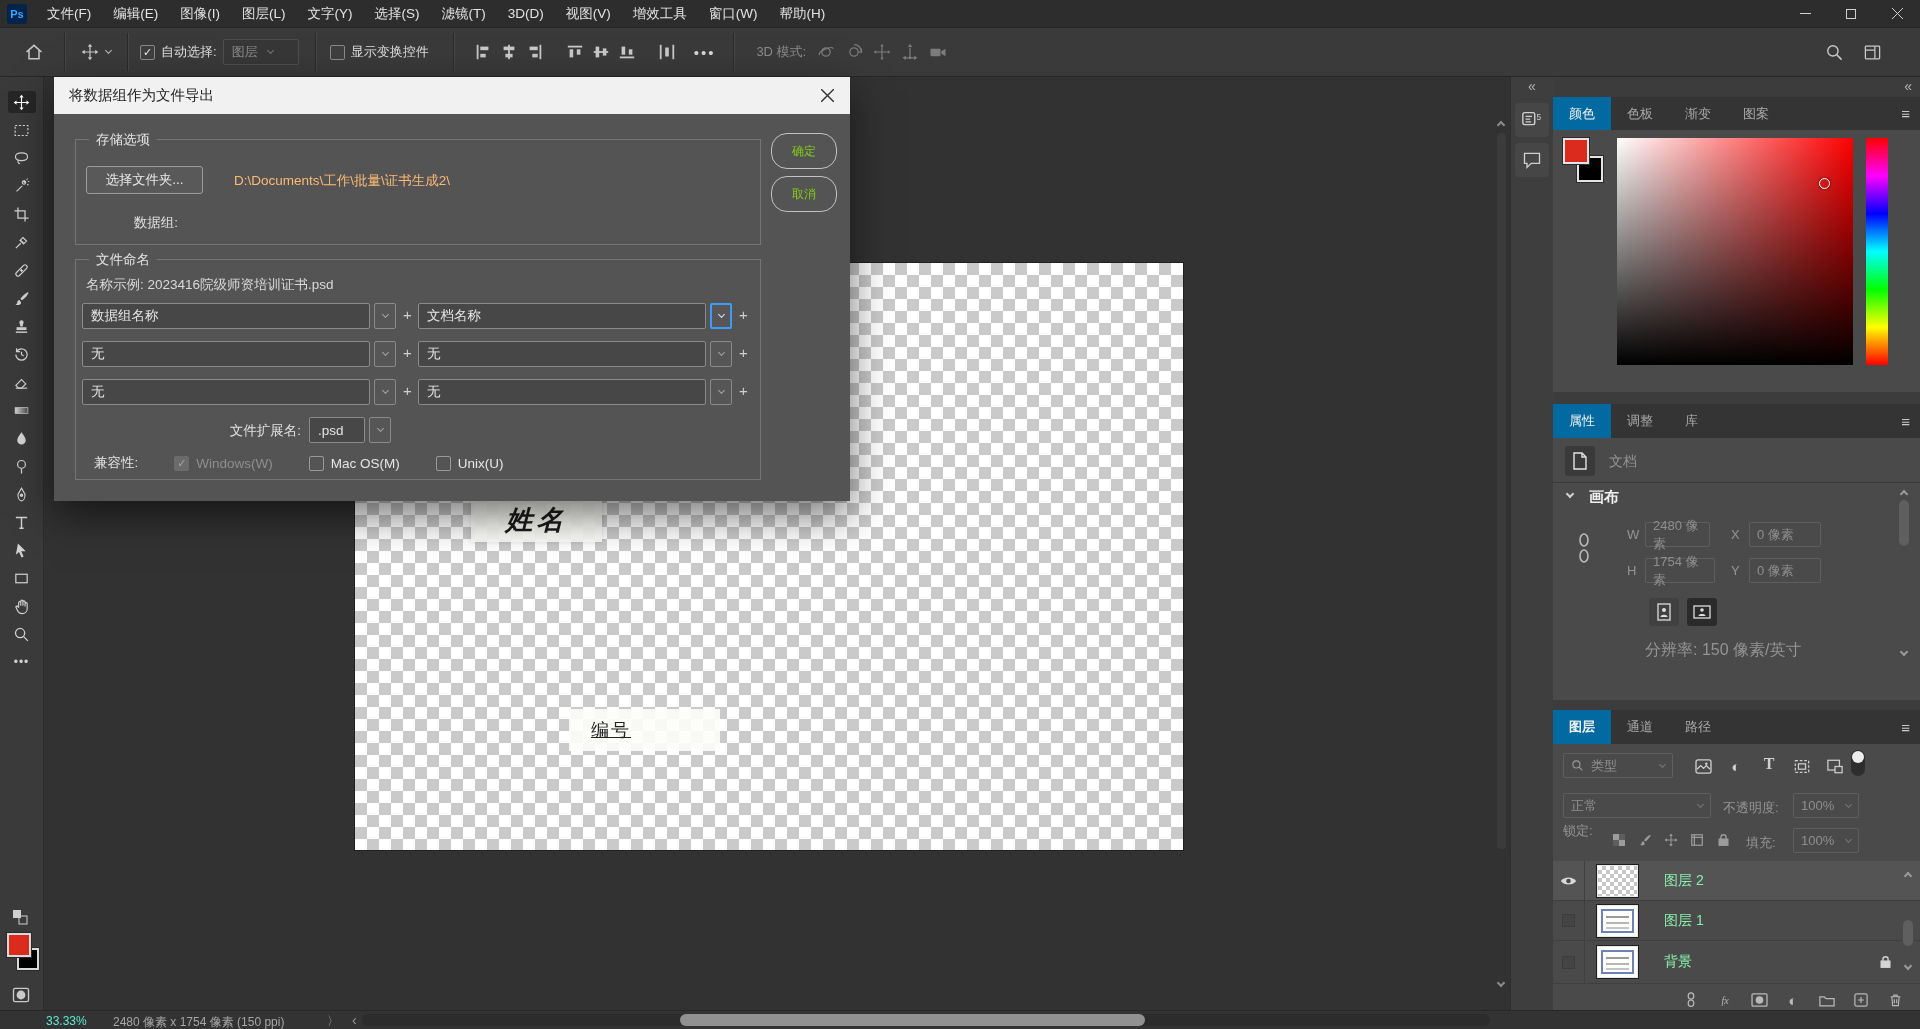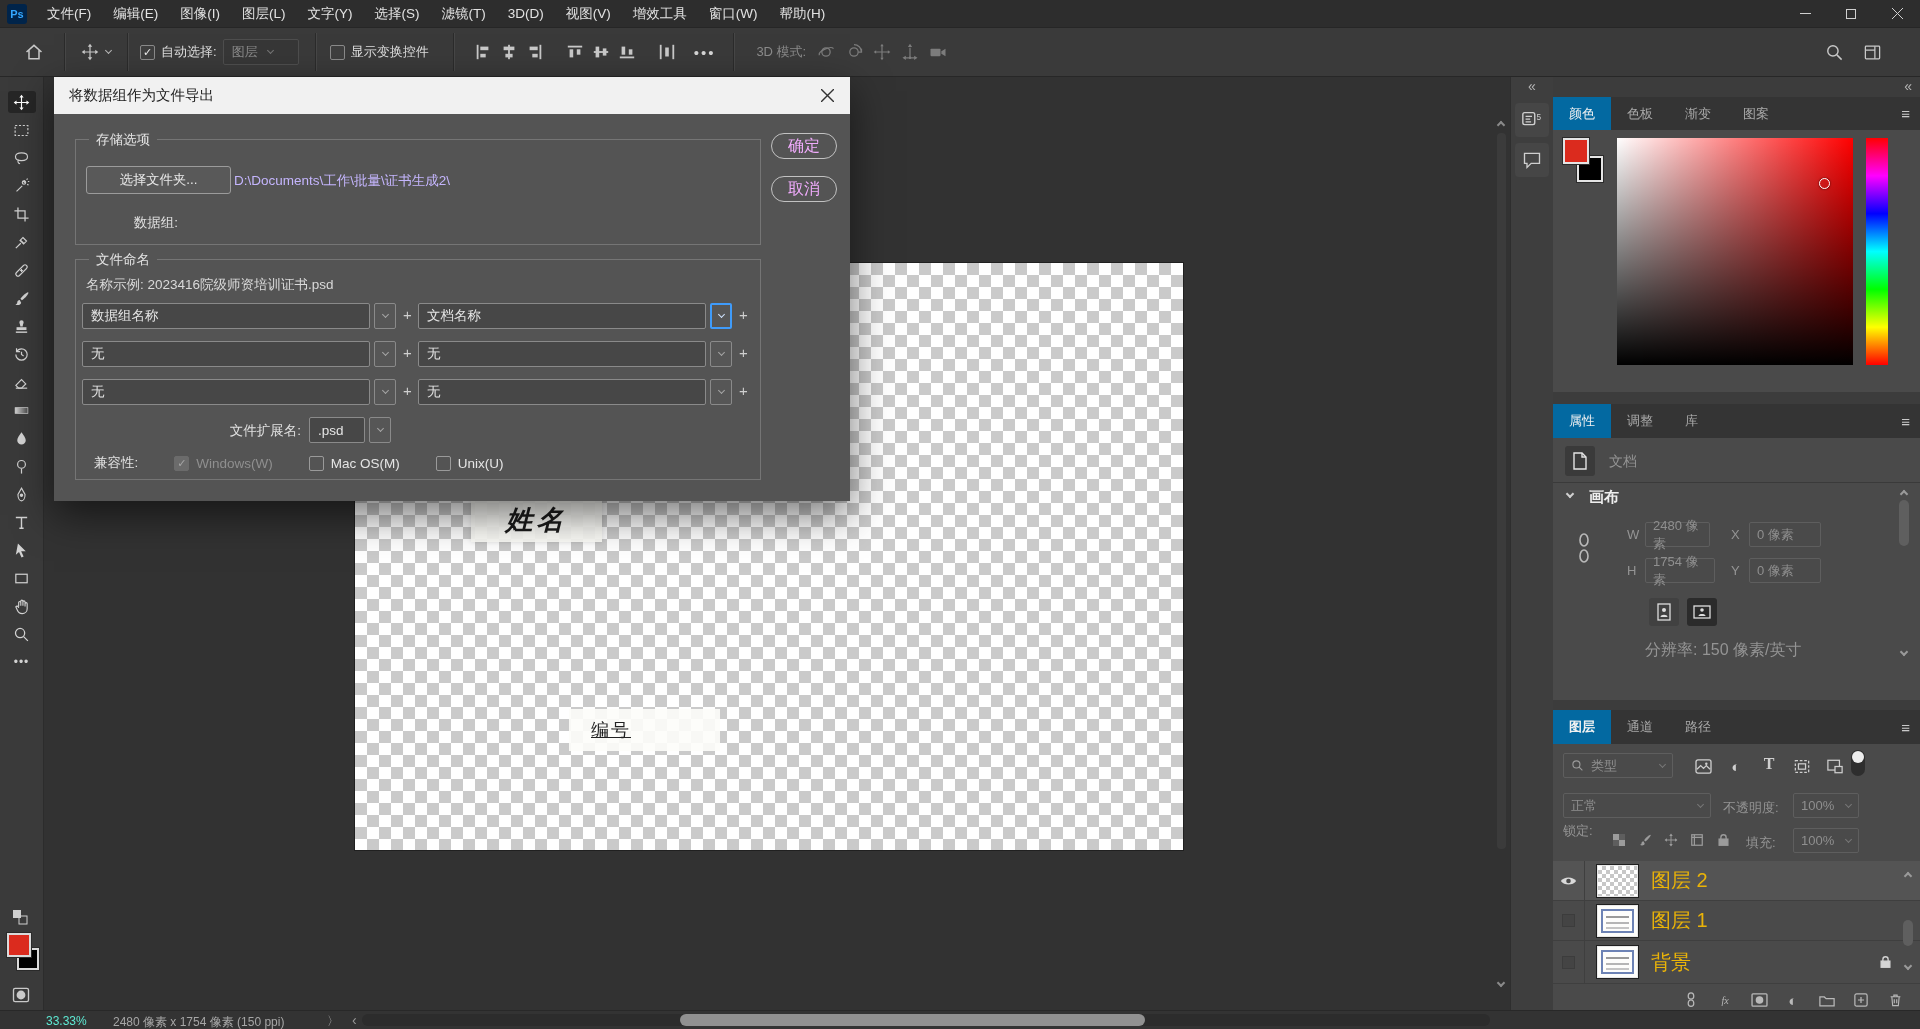--- a/index.html
+++ b/index.html
@@ -71,39 +71,39 @@
 
 .lrow{position:relative;display:flex;align-items:center;height:40px;border-bottom:1px solid #3f3f3f;background:#4a4a4a}
 .lrow.sel{background:#545454}
 .eyewell{width:32px;height:100%;border-right:1px solid #3f3f3f;display:flex;align-items:center;justify-content:center}
 .eyeoff{width:13px;height:13px;border:1px solid #3c3c3c;background:#444}
 .lthumb{width:41px;height:32px;margin-left:12px;border:1px solid #e8e8e8;outline:1px solid #1f1f1f}
 .lthumb.checker{background-color:#fff;background-image:linear-gradient(45deg,#c7c7c7 25%,transparent 25%,transparent 75%,#c7c7c7 75%),linear-gradient(45deg,#c7c7c7 25%,transparent 25%,transparent 75%,#c7c7c7 75%);background-size:8px 8px;background-position:0 0,4px 4px}
 .lthumb.cert{background:#fdfdfb;position:relative}
 .lthumb.cert:before{content:"";position:absolute;left:3px;top:3px;right:3px;bottom:3px;border:2px solid #6d83b5}
 .lthumb.cert:after{content:"";position:absolute;left:8px;top:10px;right:8px;height:2px;background:#9a9a9a;box-shadow:0 6px 0 #b5b5b5,0 11px 0 #c5c5c5}
-.lname{margin-left:13px;color:#eab308;font-size:20px}
+.lname{margin-left:26px;color:#86efac;font-size:14px}
 .filtericon{width:24px;height:24px;display:flex;align-items:center;justify-content:center;color:#cfcfcf}
 .lockico{width:20px;height:20px;display:flex;align-items:center;justify-content:center;color:#9c9c9c}
 .botico{width:22px;height:18px;display:flex;align-items:center;justify-content:center;color:#b9b9b9}
 
 #statusbar{position:absolute;left:0;top:1010px;width:1920px;height:19px;background:#333;border-top:1px solid #282828;font-size:12px;color:#b9b9b9}
 .hthumb{position:absolute;left:680px;top:3px;width:465px;height:12px;background:#919191;border-radius:6px}
 
 #dialog{position:absolute;left:54px;top:77px;width:796px;height:424px;background:#545454;box-shadow:0 14px 38px rgba(0,0,0,.55);z-index:60;font-size:13.5px}
 .dtitle{height:37px;background:#f1f1f1;color:#1b1b1b;display:flex;align-items:center;padding-left:15px;font-size:14.5px}
 .dclose{position:absolute;right:0;top:0;width:46px;height:37px;display:flex;align-items:center;justify-content:center;color:#333;font-size:19px}
 .group{position:absolute;left:21px;width:686px;border:1px solid #757575}
 .glabel{position:absolute;left:13px;top:-9px;background:#545454;padding:0 7px;color:#e3e3e3;font-size:13.5px}
 .dbtn{height:28px;background:#595959;border:1px solid #9b9b9b;border-radius:3px;color:#e8e8e8;display:flex;align-items:center;justify-content:center;padding:0 12px}
 .dinput{position:absolute;height:26px;background:#474747;border:1px solid #8a8a8a;border-radius:2px;color:#e5e5e5;display:flex;align-items:center;padding:0 8px}
 .dchev{position:absolute;width:22px;height:26px;background:#565656;border:1px solid #8a8a8a;border-radius:2px;display:flex;align-items:center;justify-content:center}
 .dchev.hl{border:2px solid #3f9bfa}
 .dplus{position:absolute;color:#cfcfcf;font-size:15px;top:3px}
-.pill{position:absolute;left:717px;width:66px;height:26px;border:1.5px solid #c2c2c2;border-radius:16px;background:transparent;color:#f0abfc;display:flex;align-items:center;justify-content:center;font-size:16px}
+.pill{position:absolute;left:717px;width:66px;height:36px;border:1.5px solid #c2c2c2;border-radius:16px;background:transparent;color:#84cc16;display:flex;align-items:center;justify-content:center;font-size:12px}
 .ckrow{display:flex;align-items:center;gap:7px}
 .ck{width:15px;height:15px;border:1px solid #9a9a9a;background:transparent;border-radius:2px;display:flex;align-items:center;justify-content:center;font-size:11px}
 .ck.dis{background:#6b6b6b;border-color:#6b6b6b;color:#a5a5a5}
 </style>
 </head>
 <body>
 
 <div id="app">
 
   <header id="menubar">
@@ -699,22 +699,22 @@
         <svg width="13" height="13" viewBox="0 0 12 12">
           <path d="M0 0l12 12M12 0L0 12" stroke="#333" stroke-width="1.3"></path>
         </svg>
       </span>
 
     <button class="pill" style="top:56px">确定</button>
     <button class="pill" style="top:99px">取消</button>
 
     <div class="group" style="top:62px;height:106px">
       <span class="glabel">存储选项</span>
-      <button class="dbtn abs" style="left:10px;top:26px;width:145px">选择文件夹...</button>
-      <span class="abs" style="left:158px;top:32px;color:#c4b5fd">D:\Documents\工作\批量\证书生成2\</span>
+      <button class="dbtn abs" style="left:10px;top:26px;width:117px">选择文件夹...</button>
+      <span class="abs" style="left:158px;top:32px;color:#fdba74">D:\Documents\工作\批量\证书生成2\</span>
       <span class="abs" style="left:40px;top:74px;width:62px;text-align:right;color:#e0e0e0">数据组:</span>
     </div>
 
     <div class="group" style="top:182px;height:221px">
       <span class="glabel">文件命名</span>
       <span class="abs" style="left:10px;top:16px;color:#d9d9d9">
         <span>名称示例:</span>
         <span>2023416院级师资培训证书.psd</span>
       </span>
 

